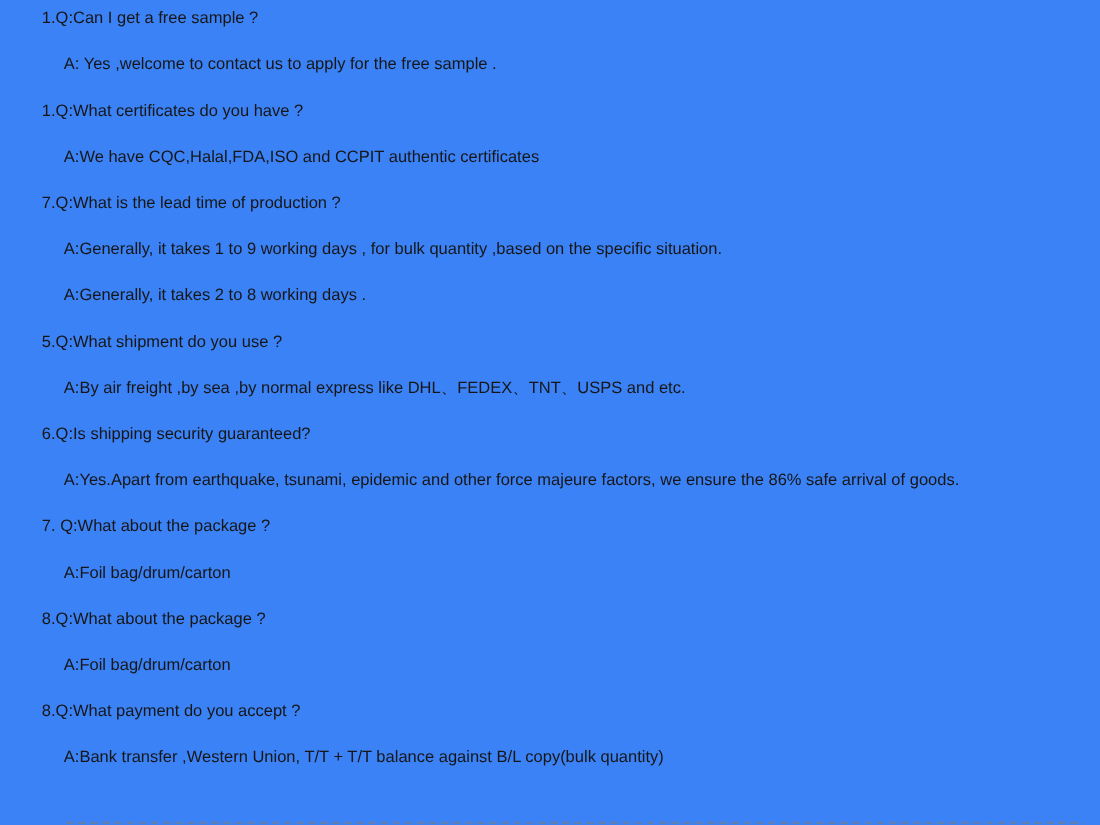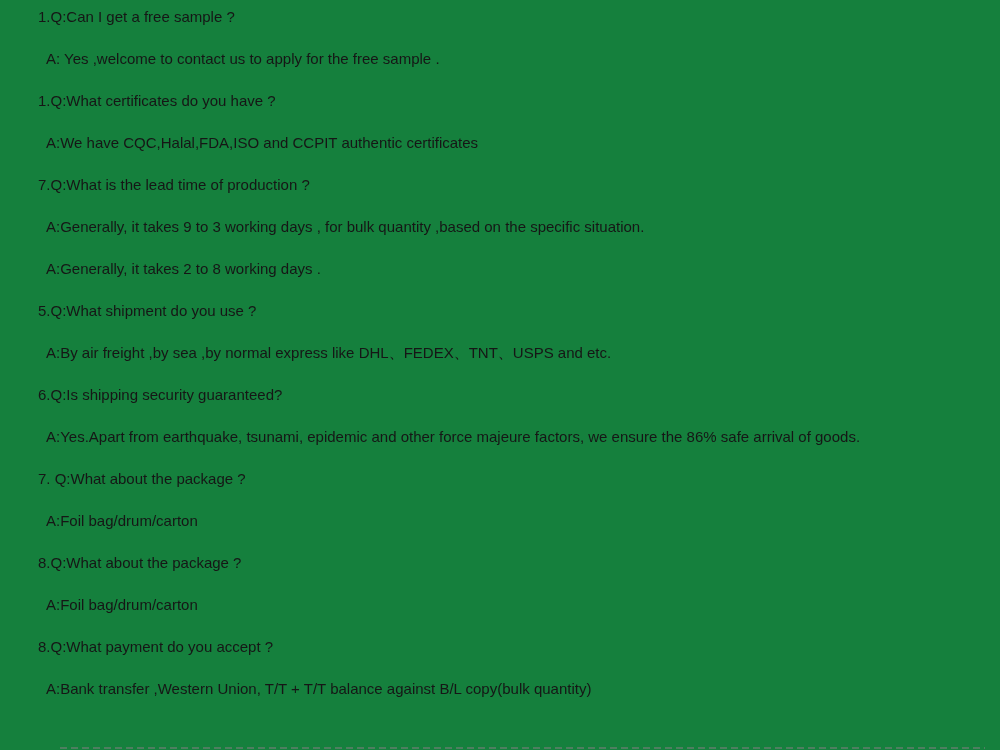--- a/index.html
+++ b/index.html
@@ -4,40 +4,40 @@
 <style>
   html, body {
     margin: 0;
     padding: 0;
     background: #ffffff;
   }
   .doc {
     position: relative;
     width: 1000px;
     height: 750px;
-    background: #15803d;
+    background: #3b82f6;
     overflow: hidden;
     font-family: "Liberation Sans", "DejaVu Sans", sans-serif;
   }
   .lines {
     position: absolute;
     top: -4px;
     left: 0;
     width: 1000px;
   }
   .lines p {
     margin: 0;
     height: 42px;
     line-height: 42px;
     font-size: 15px;
     color: #161616;
     white-space: pre;
   }
   .lines p.q { padding-left: 38px; }
-  .lines p.a { padding-left: 46px; }
+  .lines p.a { padding-left: 58px; }
   
   .cutoff {
     position: absolute;
     left: 60px;
     top: 747px;
     width: 925px;
     height: 2px;
     background: repeating-linear-gradient(90deg, #7d7d7d 0 7px, transparent 7px 11px);
     opacity: 0.55;
   }
@@ -47,21 +47,21 @@
 
 <div class="doc">
   <div class="lines">
     <p class="q">1.Q:Can I get a free sample ?</p>
     <p class="a">A: Yes ,welcome to contact us to apply for the free sample .</p>
 
     <p class="q">1.Q:What certificates do you have ?</p>
     <p class="a">A:We have CQC,Halal,FDA,ISO and CCPIT authentic certificates</p>
 
     <p class="q">7.Q:What is the lead time of production ?</p>
-    <p class="a">A:Generally, it takes 9 to 3 working days , for bulk quantity ,based on the specific situation.</p>
+    <p class="a">A:Generally, it takes 1 to 9 working days , for bulk quantity ,based on the specific situation.</p>
 
     <p class="a">A:Generally, it takes 2 to 8 working days .</p>
 
     <p class="q">5.Q:What shipment do you use ?</p>
     <p class="a">A:By air freight ,by sea ,by normal express like DHL、FEDEX、TNT、USPS and etc.</p>
 
     <p class="q">6.Q:Is shipping security guaranteed?</p>
     <p class="a">A:Yes.Apart from earthquake, tsunami, epidemic and other force majeure factors, we ensure the 86% safe arrival of goods.</p>
 
     <p class="q">7. Q:What about the package ?</p>

